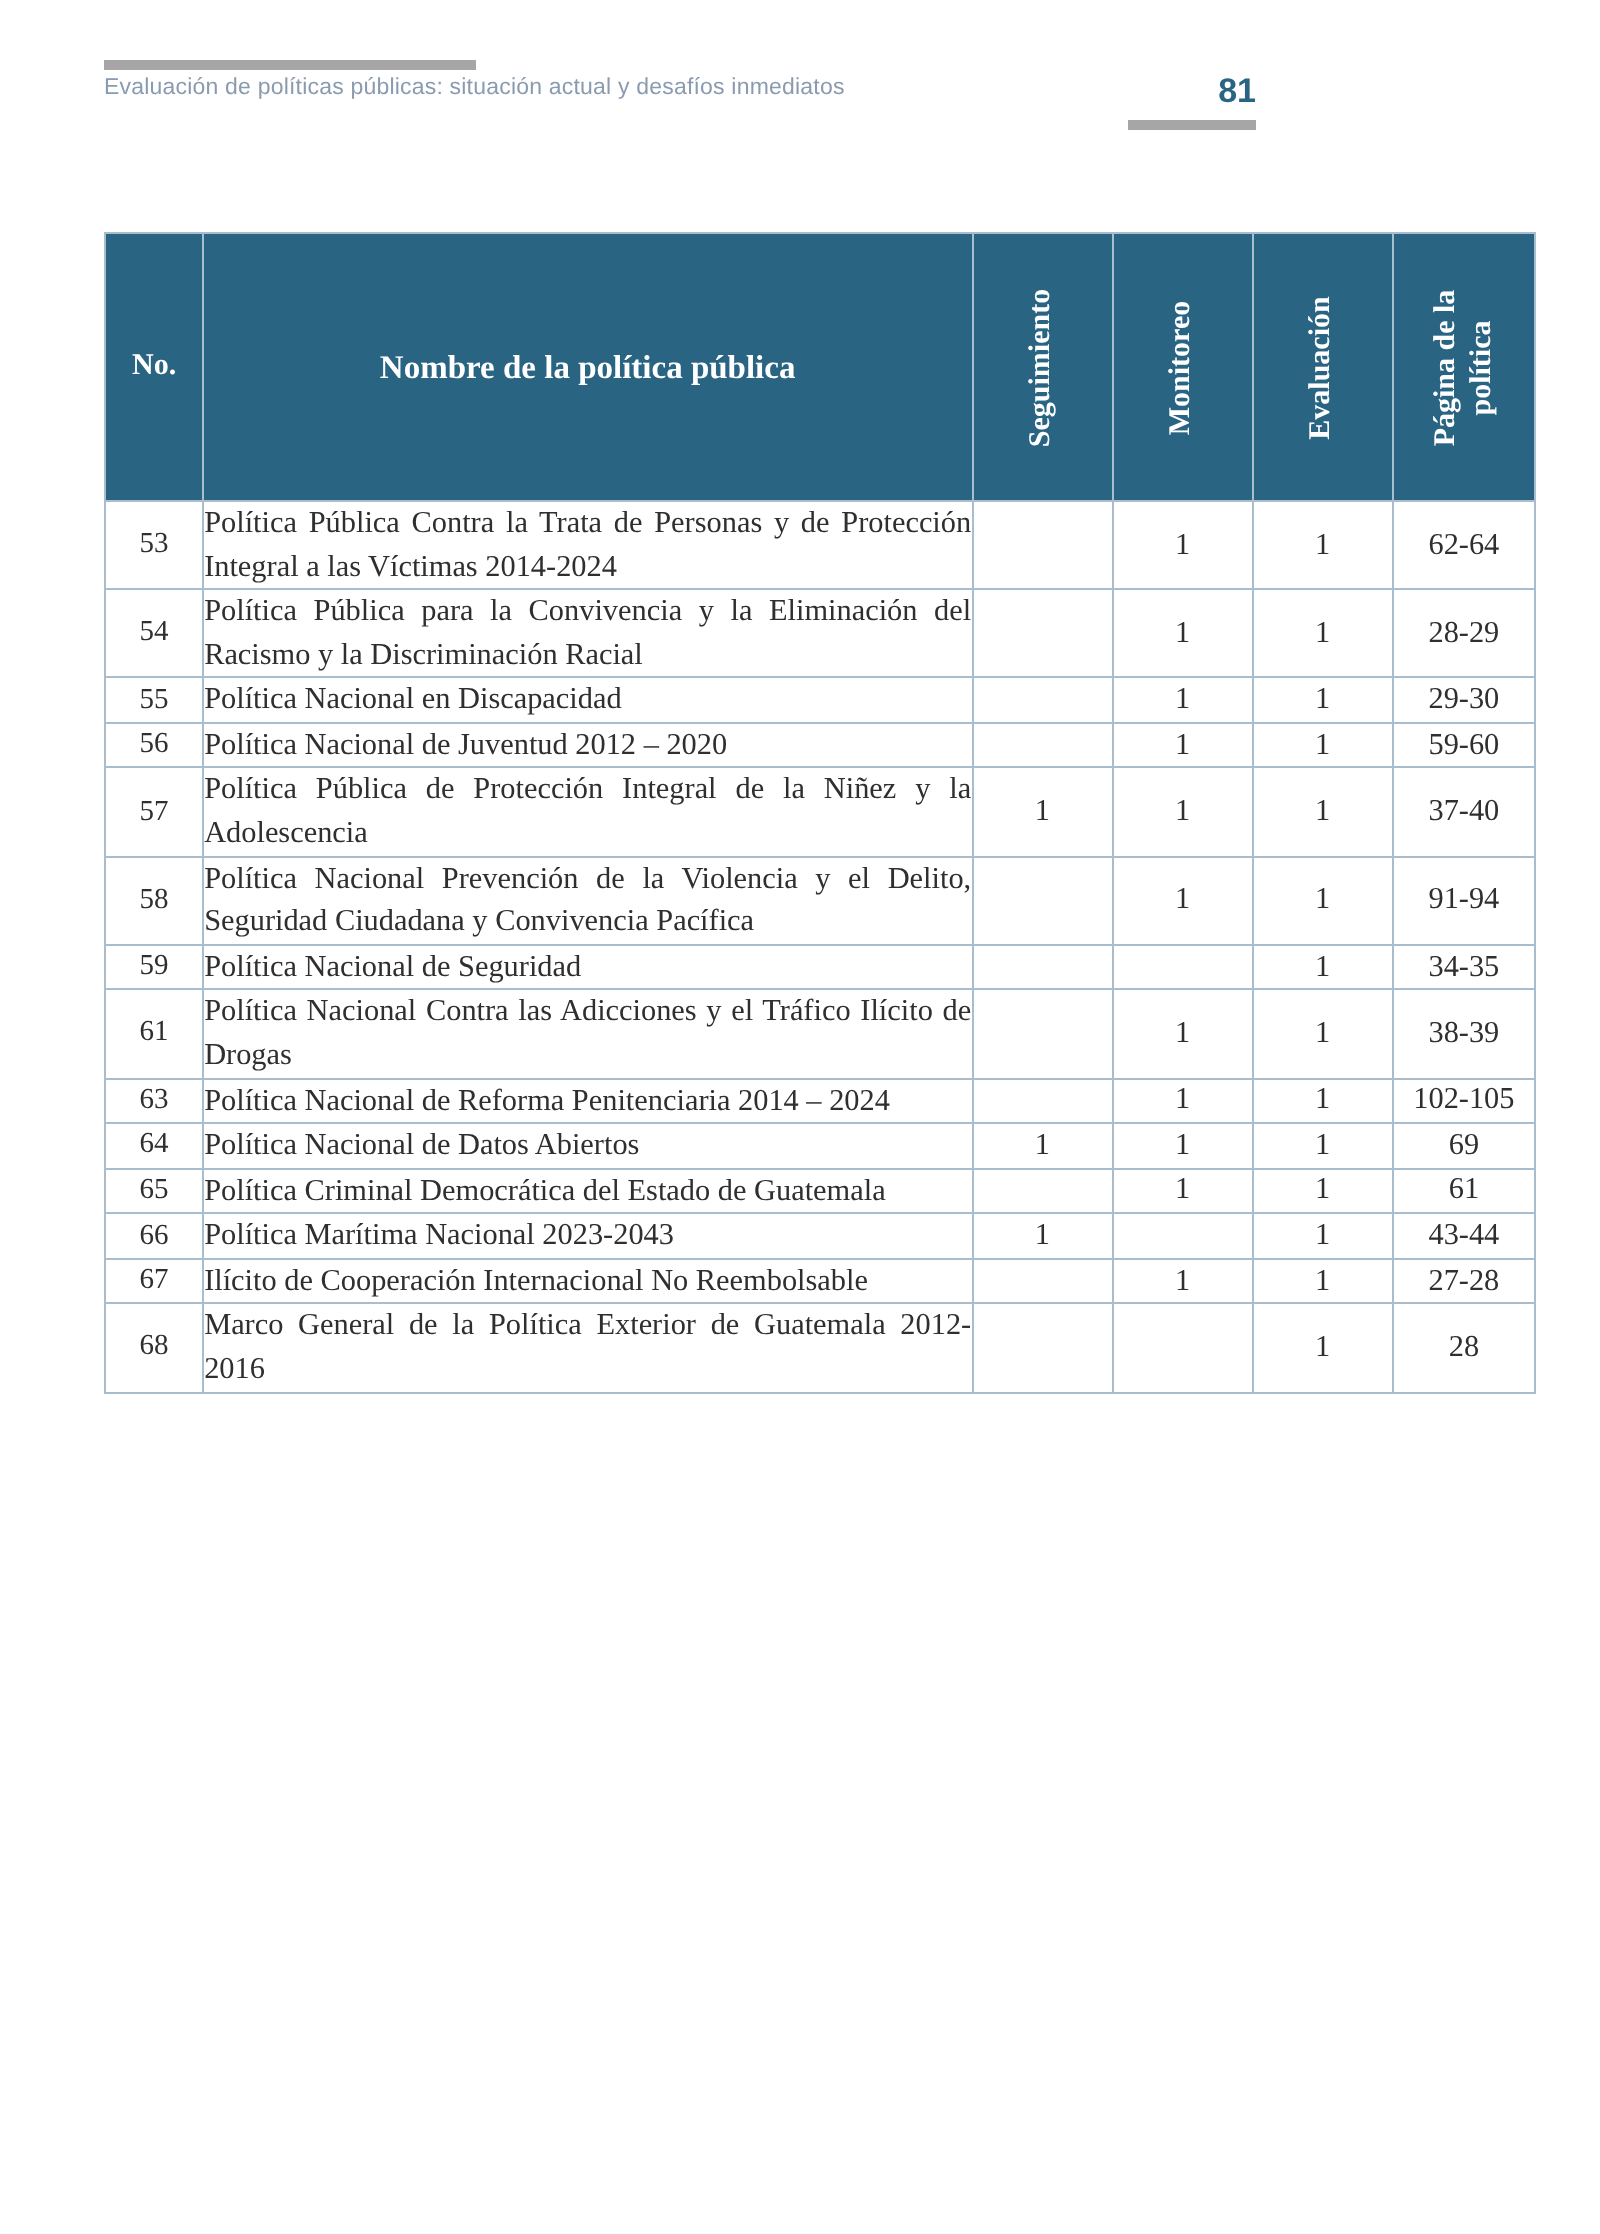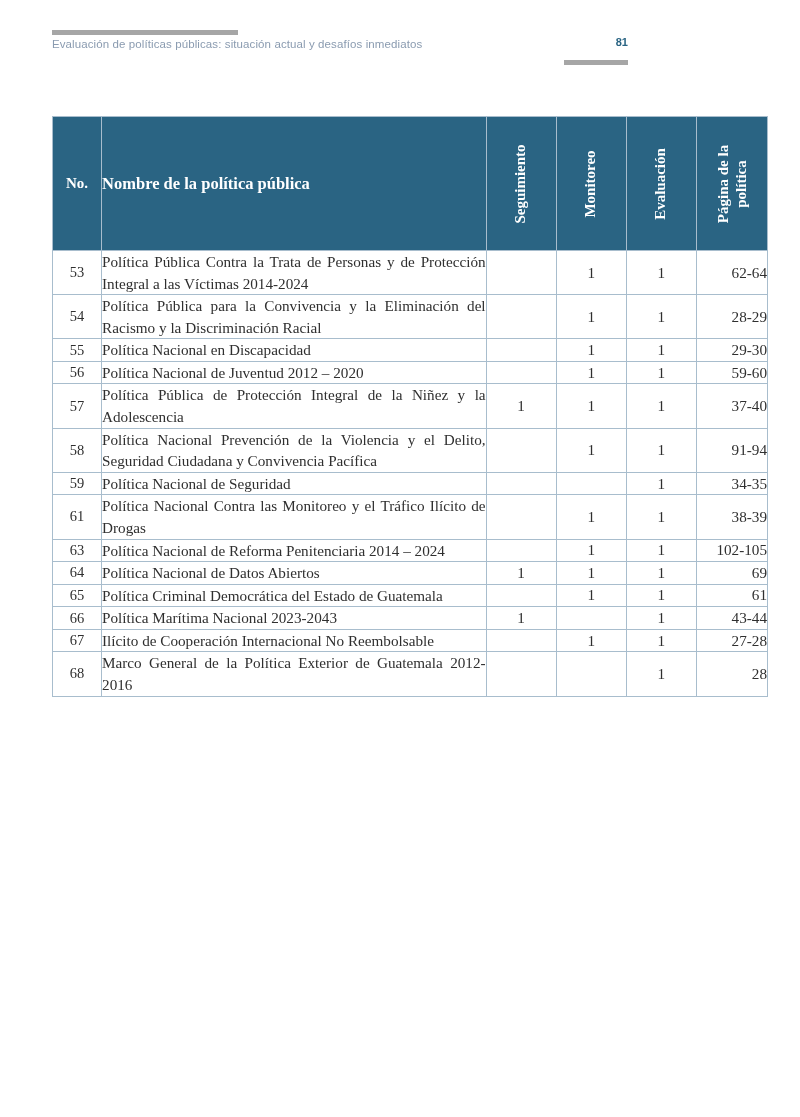--- a/index.html
+++ b/index.html
@@ -39,21 +39,21 @@
     font-size: 11.5px;
     letter-spacing: 0.1px;
     color: #8a9bb0;
     white-space: nowrap;
   }
   .page-number {
     position: absolute;
     right: 32px;
     top: 36px;
     font-family: "Liberation Sans", sans-serif;
-    font-size: 11px;
+    font-size: 17px;
     font-weight: bold;
     color: #2a6483;
     text-align: right;
   }
   .header-rule-right {
     position: absolute;
     right: 32px;
     top: 60px;
     width: 64px;
     height: 5px;
@@ -90,21 +90,21 @@
     box-sizing: border-box;
   }
   th.col-no {
     width: 49px;
     font-size: 15px;
     text-align: center;
   }
   th.col-name {
     width: 384px;
     font-size: 16.5px;
-    text-align: left;
+    text-align: center;
   }
   th.col-rot {
     width: 70px;
     position: relative;
   }
   th.col-rot .rot {
     position: absolute;
     left: 50%;
     top: 50%;
     transform: translate(-50%, -50%) rotate(-90deg);
@@ -141,21 +141,21 @@
     text-align-last: left;
     padding: 5px 8px 5px 9px;
     line-height: 1.42;
     hyphens: none;
     margin-left: 24px;
   }
   td.c-mark {
     text-align: center;
   }
   td.c-page {
-    text-align: right;
+    text-align: center;
   }
 </style>
 </head>
 <body>
 
 <div class="page-header">
   <div class="header-rule-left"></div>
   <div class="header-title">Evaluación de políticas públicas: situación actual y desafíos inmediatos</div>
   <div class="page-number">81</div>
   <div class="header-rule-right"></div>
@@ -233,21 +233,21 @@
         <tr>
           <td class="c-no">59</td>
           <td class="c-name">Política Nacional de Seguridad</td>
           <td class="c-mark"></td>
           <td class="c-mark"></td>
           <td class="c-mark">1</td>
           <td class="c-page">34-35</td>
         </tr>
         <tr>
           <td class="c-no">61</td>
-          <td class="c-name">Política Nacional Contra las Monitoreo y el Tráfico Ilícito de Drogas</td>
+          <td class="c-name">Política Nacional Contra las Adicciones y el Tráfico Ilícito de Drogas</td>
           <td class="c-mark"></td>
           <td class="c-mark">1</td>
           <td class="c-mark">1</td>
           <td class="c-page">38-39</td>
         </tr>
         <tr>
           <td class="c-no">63</td>
           <td class="c-name">Política Nacional de Reforma Penitenciaria 2014 – 2024</td>
           <td class="c-mark"></td>
           <td class="c-mark">1</td>

